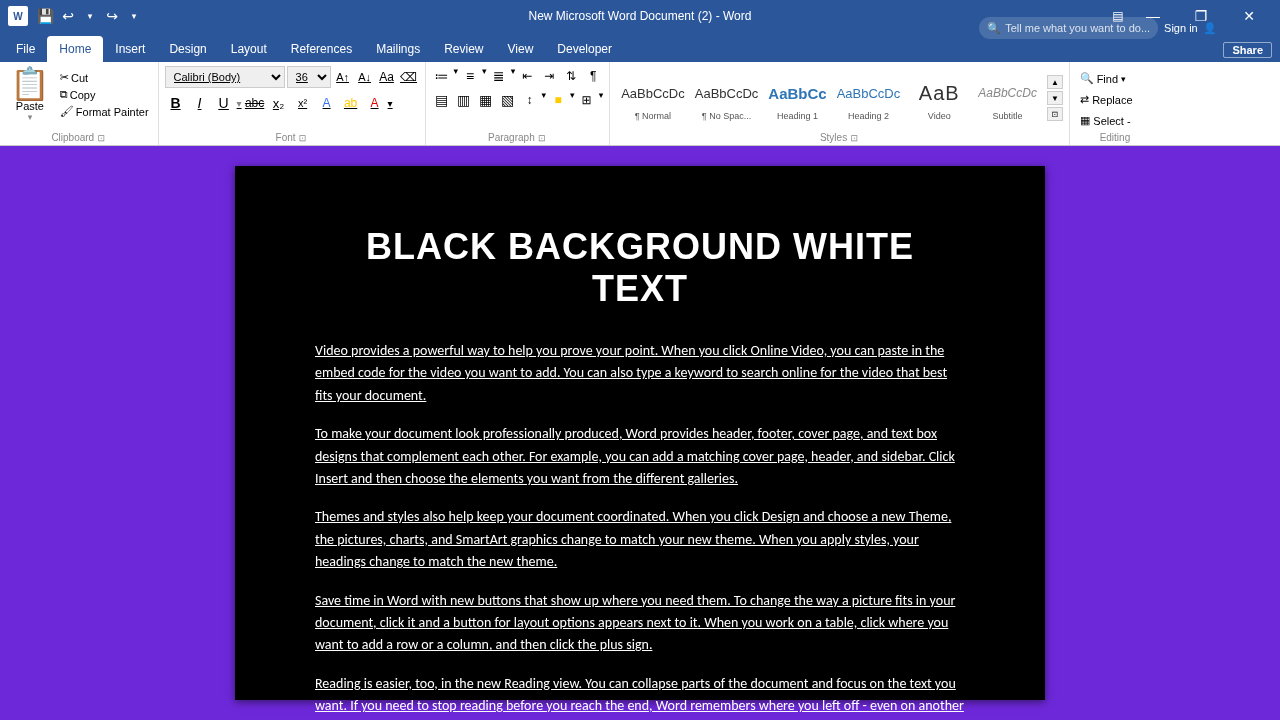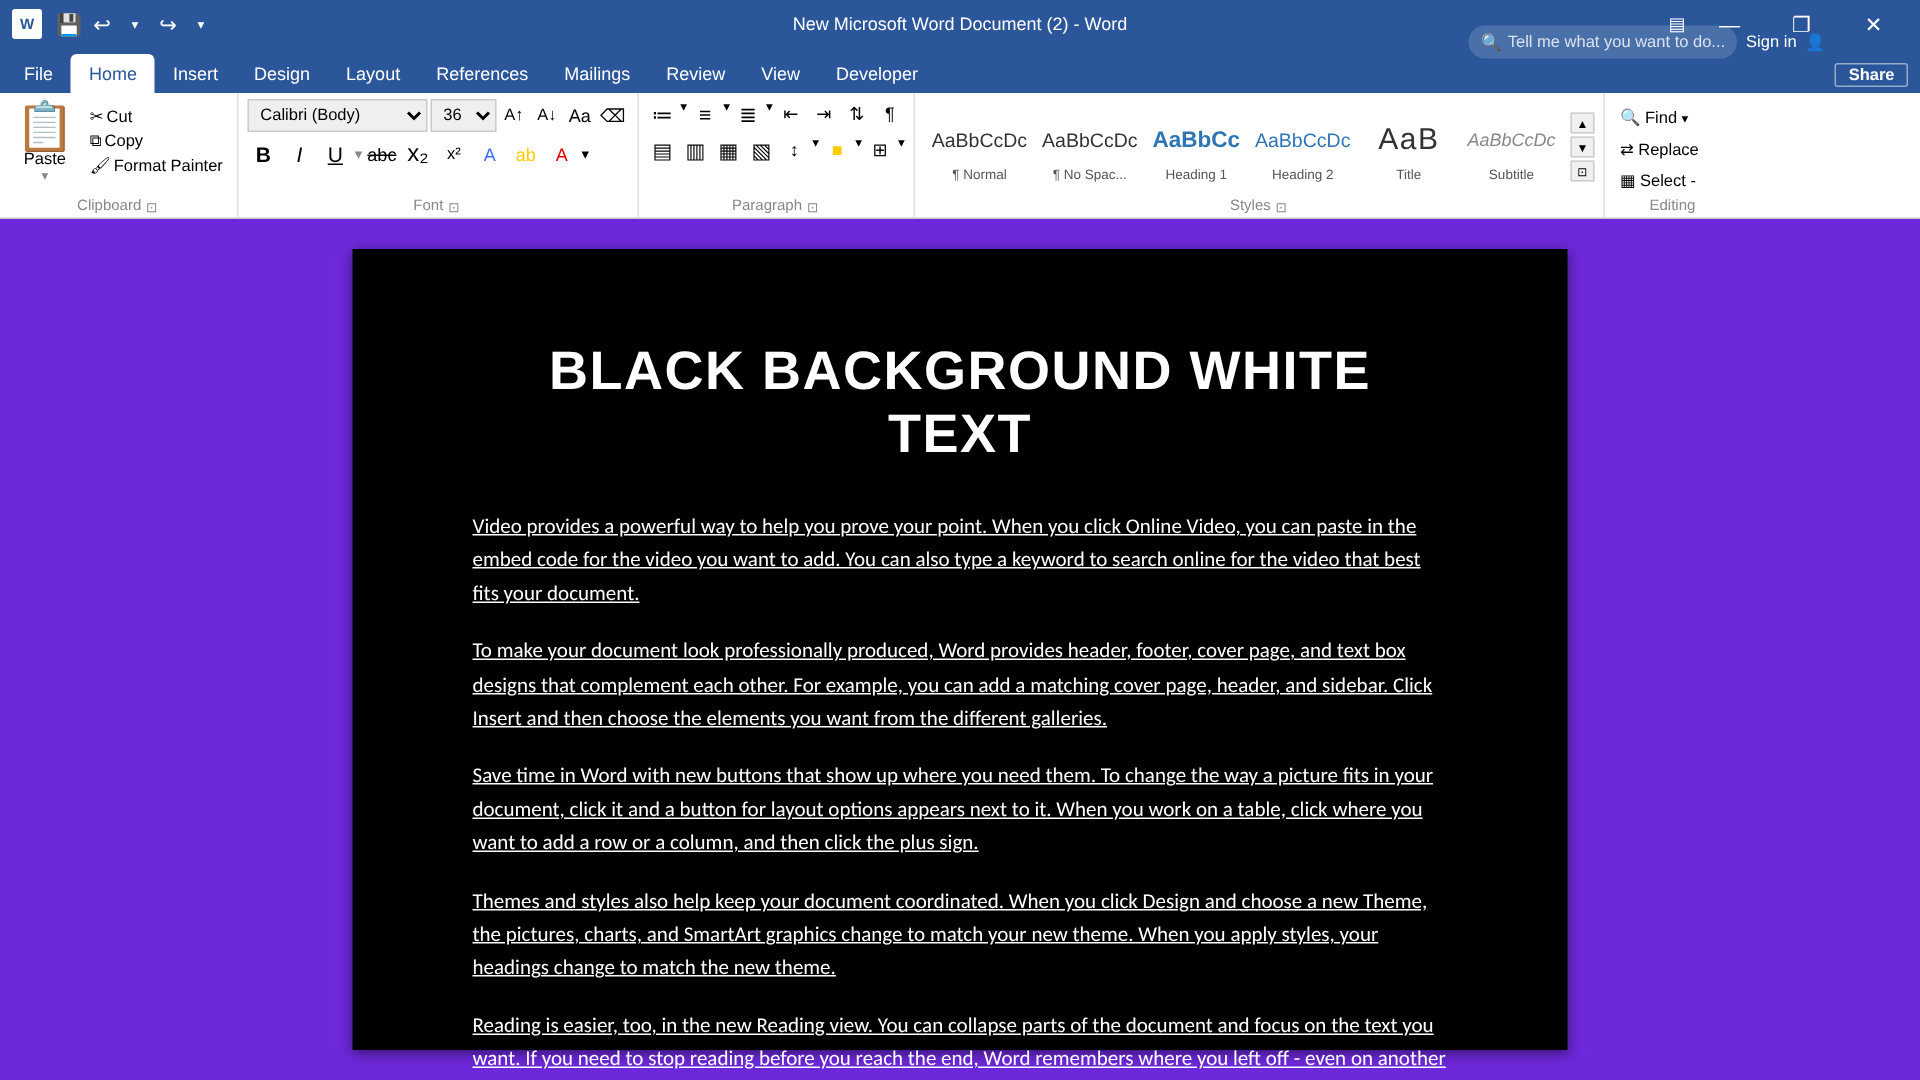--- a/index.html
+++ b/index.html
@@ -248,40 +248,40 @@
           </div>
         </div>
       </div>
       <div class="group-footer">
         <span>Clipboard</span>
         <span class="group-footer-expand">⊡</span>
       </div>
     </div>
 
     <div class="group-wrapper" style="min-width:165px;">
-      <div class="group-content" style="flex-direction:column; gap:2px;">
+      <div class="group-content" style="flex-direction:column; gap:2px;text-decoration:underline;">
         <div class="font-row" style="display:flex; align-items:center; gap:2px;">
           <select class="font-select">
             <option>Calibri (Body)</option>
           </select>
           <select class="size-select">
             <option>36</option>
           </select>
           <div class="icon-box" style="font-size:11px;">A↑</div>
           <div class="icon-box" style="font-size:11px;">A↓</div>
           <div class="icon-box" style="font-size:12px;">Aa</div>
           <div class="icon-box" style="font-size:12px;">⌫</div>
         </div>
         <div class="font-row" style="display:flex; align-items:center; gap:2px;">
           <div class="format-btn bold-btn" style="font-weight:bold; font-size:14px;">B</div>
           <div class="format-btn italic-btn" style="font-style:italic; font-size:14px;">I</div>
           <div class="format-btn" style="text-decoration:underline; font-size:14px;">U</div>
           <div style="font-size:10px; color:#888; cursor:pointer;">▾</div>
           <div class="format-btn" style="text-decoration:line-through; font-size:12px;">abc</div>
-          <div class="format-btn" style="font-size:16px;">x₂</div>
+          <div class="format-btn" style="font-size:13px;">x₂</div>
           <div class="format-btn" style="font-size:11px;">x²</div>
           <div class="format-btn" style="font-size:12px; color:#3c6ef6;">A</div>
           <div class="format-btn" style="font-size:12px; color:#ffcc00;">ab</div>
           <div class="format-btn" style="font-size:12px; color:#e00000;">A</div>
           <div style="font-size:10px; cursor:pointer;">▾</div>
         </div>
       </div>
       <div class="group-footer">
         <span>Font</span>
         <span class="group-footer-expand">⊡</span>
@@ -350,21 +350,21 @@
             <div class="style-tile-preview">
               <span style="font-size:13px; color:#2e75b6;">AaBbCcDc</span>
             </div>
             <div class="style-tile-label">Heading 2</div>
           </div>
 
           <div class="style-tile">
             <div class="style-tile-preview">
               <span style="font-size:20px; color:#333; font-weight:300; letter-spacing:1px;">AaB</span>
             </div>
-            <div class="style-tile-label">Title</div>
+            <div class="style-tile-label">Video</div>
           </div>
 
           <div class="style-tile">
             <div class="style-tile-preview">
               <span style="font-size:12px; color:#888; font-style:italic;">AaBbCcDc</span>
             </div>
             <div class="style-tile-label">Subtitle</div>
           </div>
         </div>
         <div style="display:flex; flex-direction:column; gap:2px; margin-left:2px;">
@@ -403,20 +403,20 @@
   </div>
 
   <div class="document-area">
     <div class="page">
       <div class="doc-title">
         <div>BLACK BACKGROUND WHITE</div>
         <div>TEXT</div>
       </div>
       <div class="doc-paragraph">Video provides a powerful way to help you prove your point. When you click Online Video, you can paste in the embed code for the video you want to add. You can also type a keyword to search online for the video that best fits your document.</div>
       <div class="doc-paragraph">To make your document look professionally produced, Word provides header, footer, cover page, and text box designs that complement each other. For example, you can add a matching cover page, header, and sidebar. Click Insert and then choose the elements you want from the different galleries.</div>
+      <div class="doc-paragraph">Themes and styles also help keep your document coordinated. When you click Design and choose a new Theme, the pictures, charts, and SmartArt graphics change to match your new theme. When you apply styles, your headings change to match the new theme.</div>
       <div class="doc-paragraph">Save time in Word with new buttons that show up where you need them. To change the way a picture fits in your document, click it and a button for layout options appears next to it. When you work on a table, click where you want to add a row or a column, and then click the plus sign.</div>
-      <div class="doc-paragraph">Themes and styles also help keep your document coordinated. When you click Design and choose a new Theme, the pictures, charts, and SmartArt graphics change to match your new theme. When you apply styles, your headings change to match the new theme.</div>
       <div class="doc-paragraph">Reading is easier, too, in the new Reading view. You can collapse parts of the document and focus on the text you want. If you need to stop reading before you reach the end, Word remembers where you left off - even on another device.</div>
     </div>
   </div>
 
 
 </div>
 
 </body></html>

